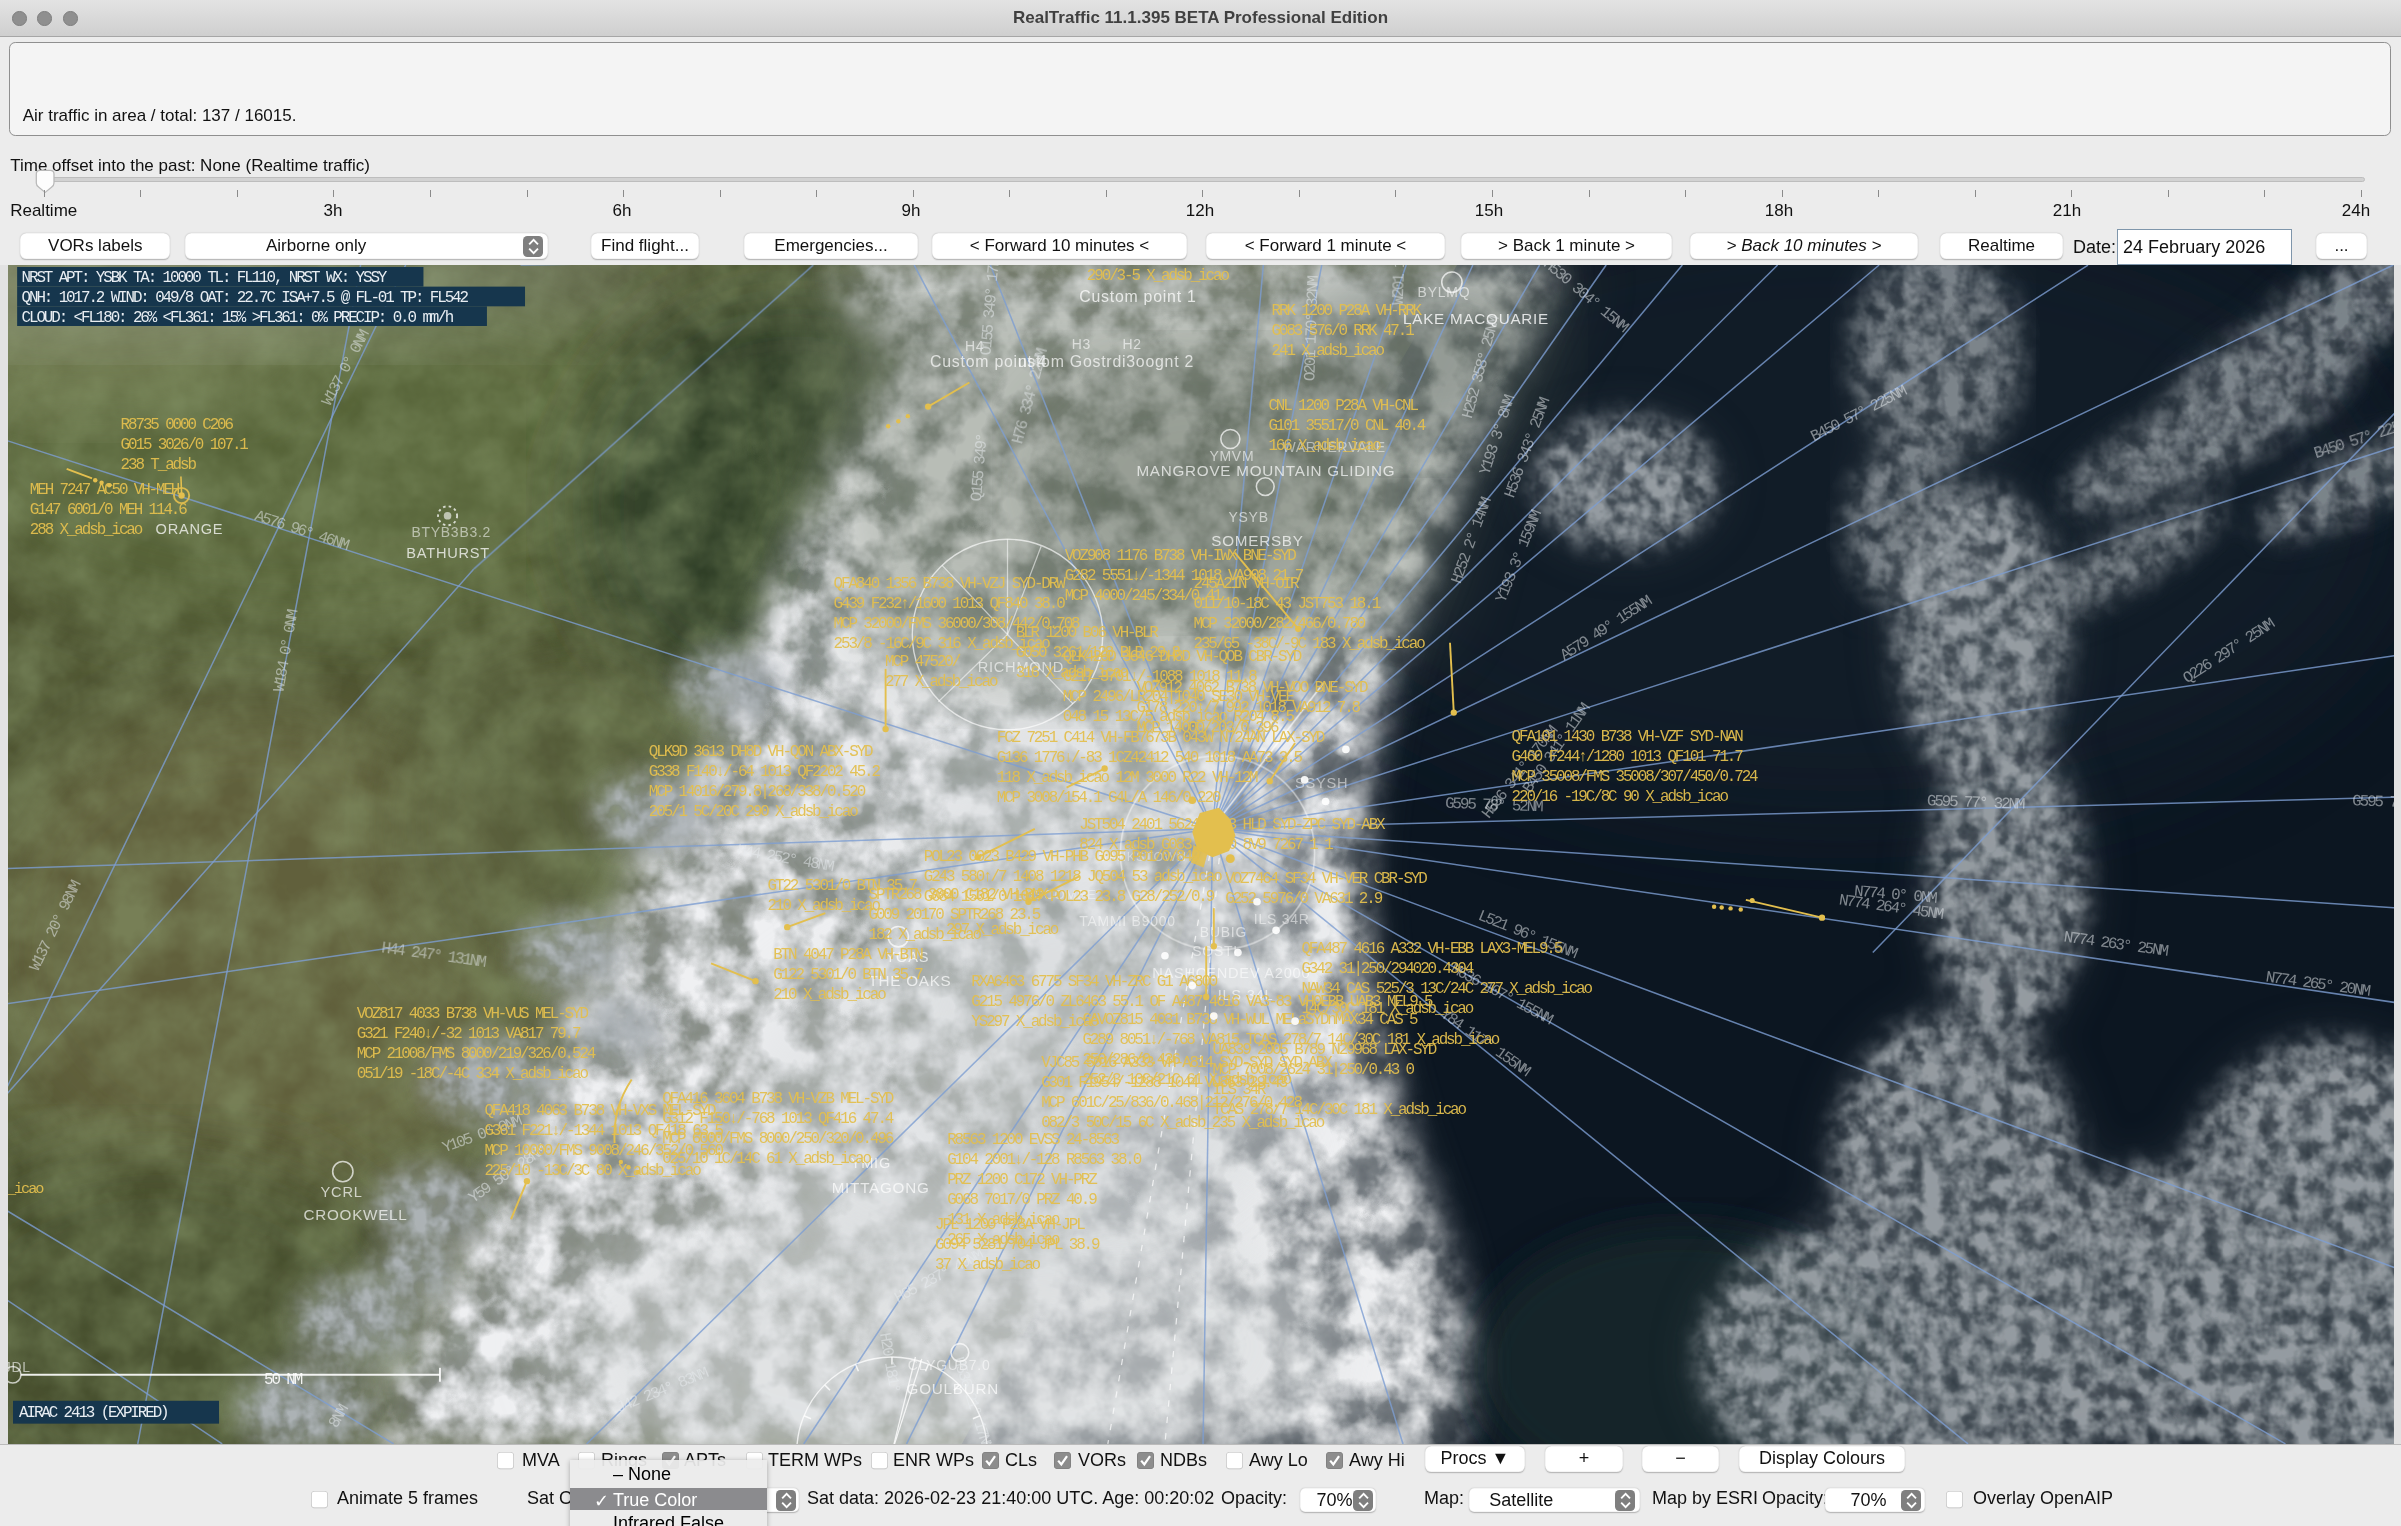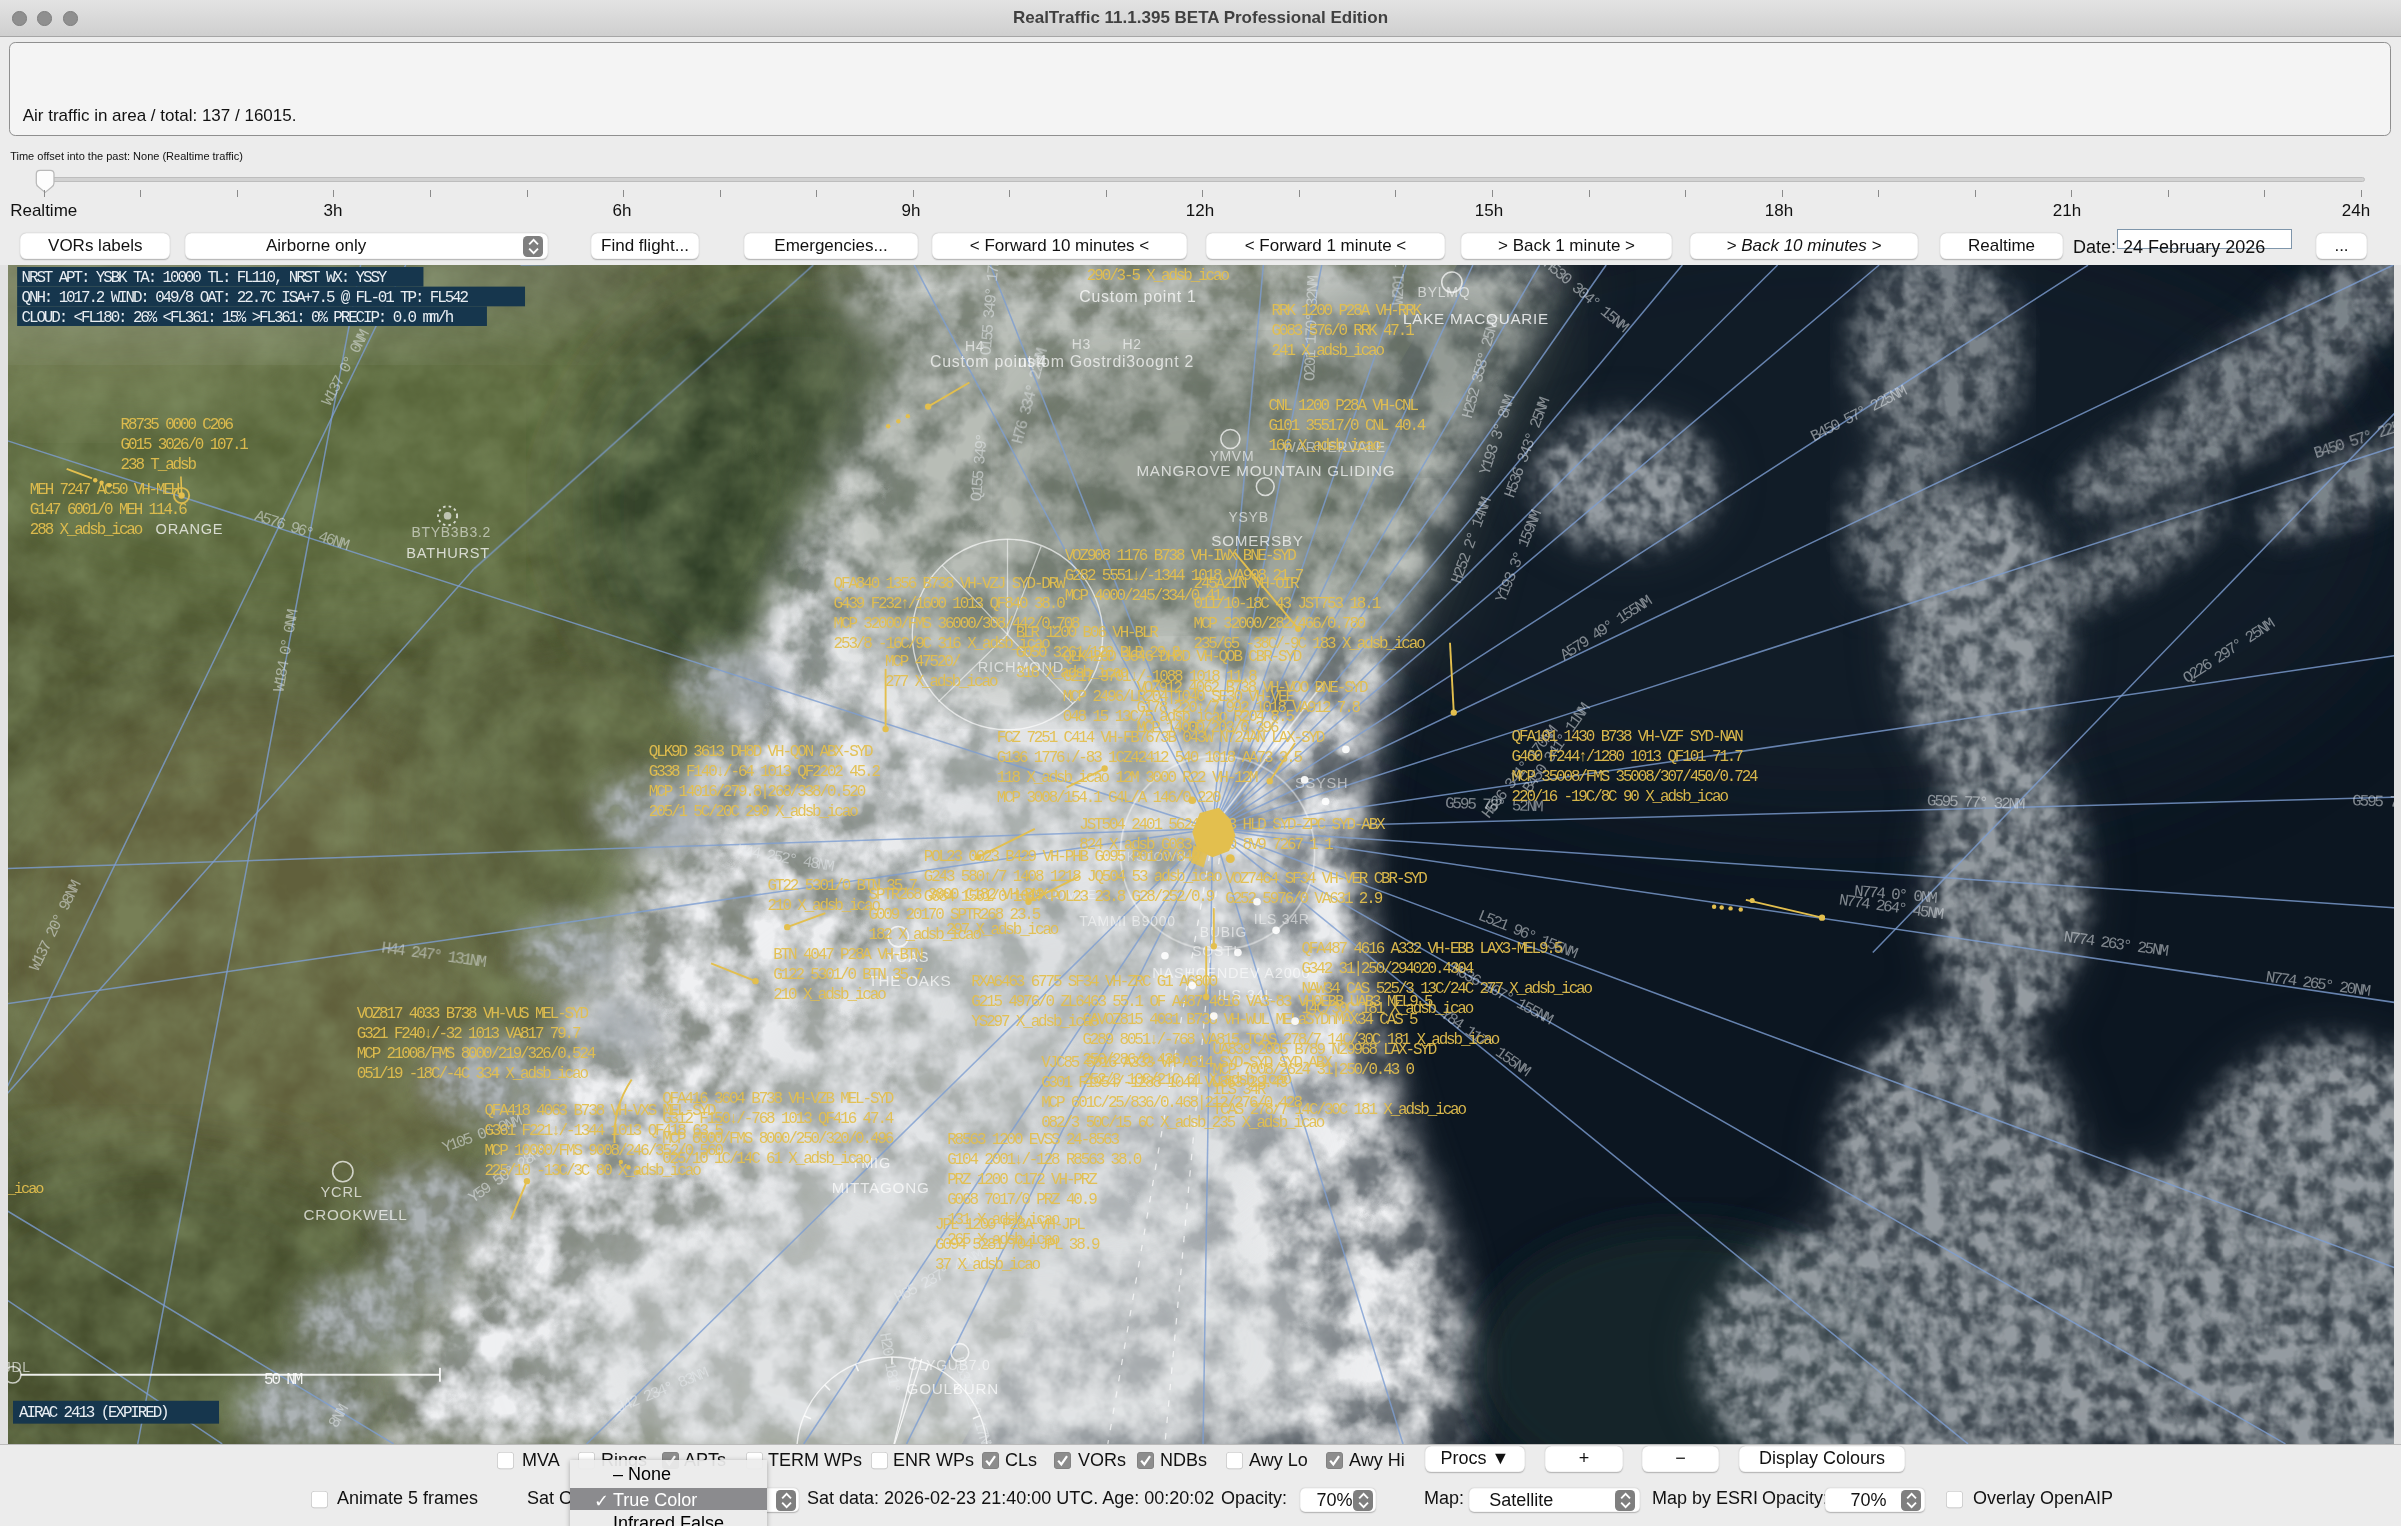--- a/index.html
+++ b/index.html
@@ -19,33 +19,33 @@
      border:1.3px solid #8f8f8f;border-radius:6.3px;background:#f4f4f4;box-sizing:border-box;}
   #panelhead{position:absolute;left:0;top:0;width:100%;height:37px;
      background:linear-gradient(#fbfbfb,#d3d3d3);
      border-bottom:1.3px solid #9b9b9b;border-radius:5.1px 5.1px 0 0;box-sizing:border-box;}
   #panelhead span{position:absolute;left:25.4px;top:7px;font-size:21.6px;font-weight:bold;color:#1c1c1c;}
   #collapse{position:absolute;right:16.5px;top:5.7px;width:24px;height:24px;border-radius:50%;
      border:1.9px solid #444;box-sizing:border-box;color:#333;}
   #collapse svg{position:absolute;left:1.9px;top:1.9px;}
   .ptext{position:absolute;left:12.7px;font-size:17px;color:#111;}
   
-  #timeoff{left:10.2px;top:150px;font-size:11px;color:#111;}
+  #timeoff{left:10.2px;top:156px;font-size:17px;color:#111;}
   #track{left:41px;top:177px;width:2324px;height:5.1px;background:#d2d2d2;
      border:0.6px solid #bdbdbd;border-radius:2.5px;box-sizing:border-box;}
   #thumb{left:35px;top:169px;}
   .tick{position:absolute;top:190px;width:1.3px;height:7px;background:#8a8a8a;}
   .slab{position:absolute;top:201px;font-size:17px;color:#111;transform:translateX(-50%);}
   
   .btn{position:absolute;top:233px;height:26px;background:#fff;border-radius:6.3px;
      font-size:17px;color:#111;text-align:center;line-height:26px;
      box-shadow:0 0.6px 1.3px rgba(0,0,0,0.25), inset 0 0 0 0.6px rgba(0,0,0,0.08);}
   .stepper{position:absolute;width:20.3px;height:21px;background:#7f7f7f;border-radius:4.4px;}
   .stepper svg{position:absolute;left:2.5px;top:1.9px;}
-  #datefield{position:absolute;left:2117px;top:229px;width:175px;height:20px;background:#fff;
+  #datefield{position:absolute;left:2117px;top:229px;width:175px;height:36px;background:#fff;
      border:1.3px solid #7f96ab;box-sizing:border-box;font-size:18px;color:#111;
      line-height:34px;padding-left:5.1px;}
   #datelab{position:absolute;left:2073px;top:237px;font-size:18px;color:#111;}
   
   #map{left:0;top:265px;width:2401px;height:1179px;background:#0d1722;overflow:hidden;}
   
   #footer{left:0;top:1444px;width:2401px;height:83px;background:#ececec;
       border-top:0.6px solid #bbb;}
   .cb{position:absolute;width:16.5px;height:16.5px;border-radius:3.8px;background:#fff;
       box-shadow:inset 0 0 0 0.6px #b5b5b5, 0 0.6px 0.6px rgba(0,0,0,0.1);}

